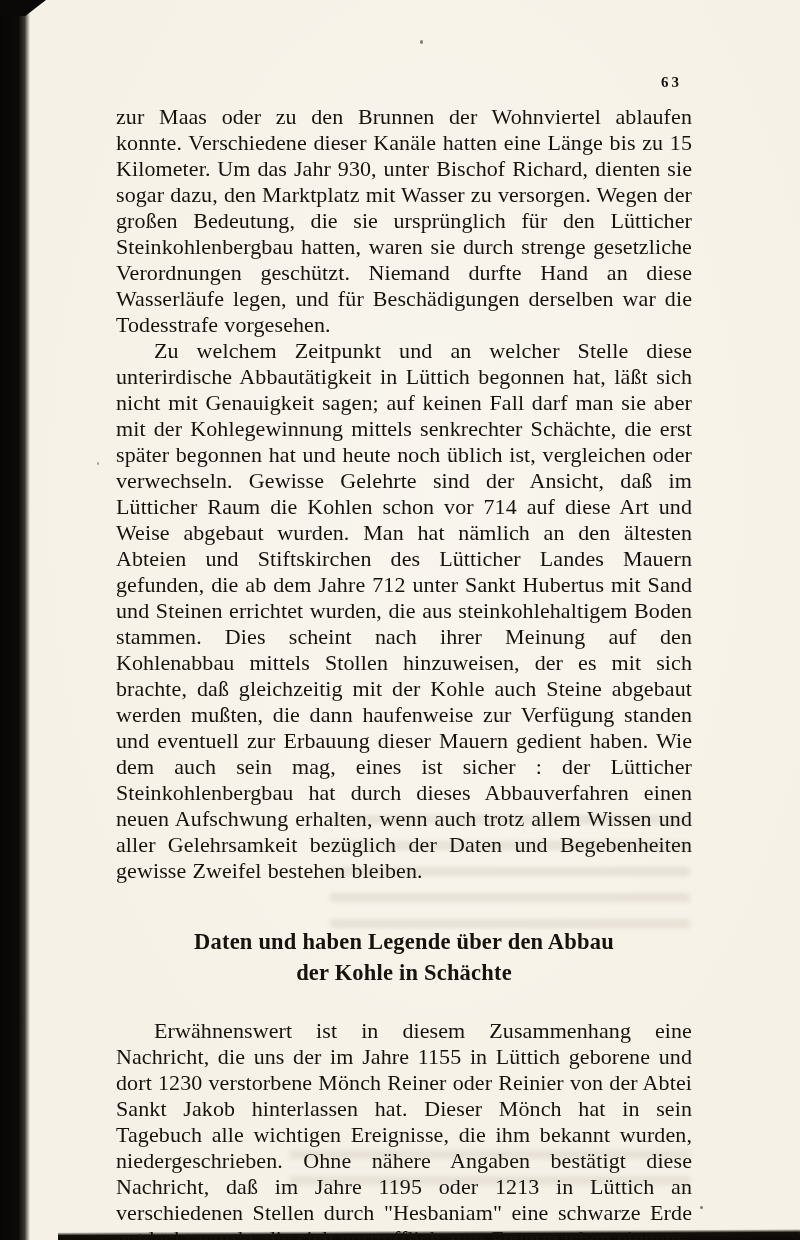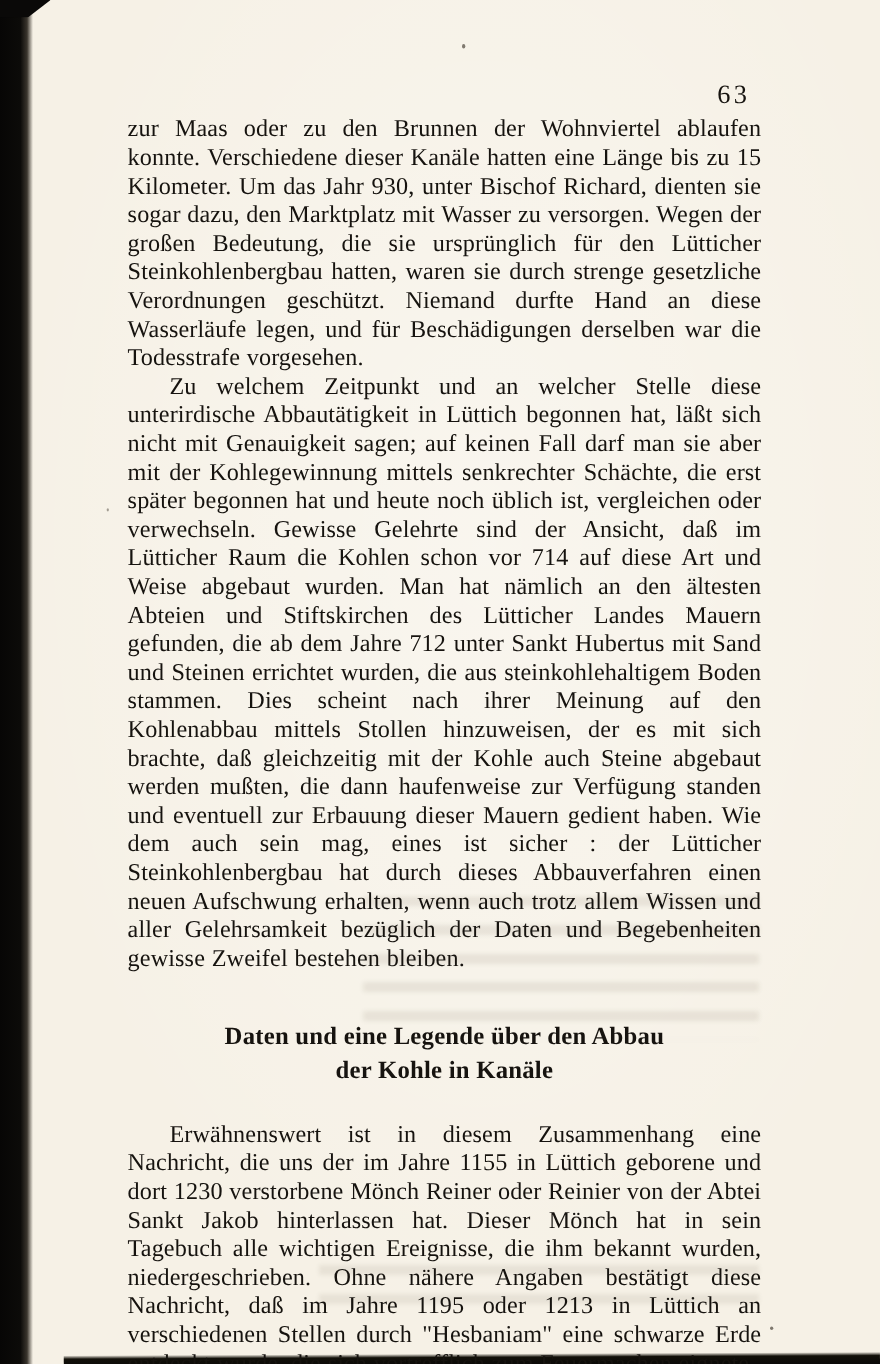--- a/index.html
+++ b/index.html
@@ -41,22 +41,23 @@
     height: 11px;
     background: linear-gradient(0deg, #0a0908 0%, #121009 70%, rgba(18,16,9,0) 100%);
     transform: rotate(-0.25deg);
     transform-origin: right bottom;
   }
 
   .page-number {
     position: absolute;
     top: 74px;
     right: 118px;
-    font-size: 24px;
+    font-size: 15px;
     letter-spacing: 3px;
+    font-weight: bold;
   }
 
   .text-block {
     position: absolute;
     left: 116px;
     right: 108px;
     top: 104px;
   }
   .para {
     margin: 0;
@@ -123,21 +124,21 @@
 
   <div class="page-number">63</div>
 
   <div class="text-block">
 
     <p class="para">zur Maas oder zu den Brunnen der Wohnviertel ablaufen konnte. Verschiedene dieser Kanäle hatten eine Länge bis zu 15 Kilometer. Um das Jahr 930, unter Bischof Richard, dienten sie sogar dazu, den Marktplatz mit Wasser zu versorgen. Wegen der großen Bedeutung, die sie ursprünglich für den Lütticher Steinkohlenbergbau hatten, waren sie durch strenge gesetzliche Verordnungen geschützt. Niemand durfte Hand an diese Wasserläufe legen, und für Beschädigungen derselben war die Todesstrafe vorgesehen.</p>
 
     <p class="para indent">Zu welchem Zeitpunkt und an welcher Stelle diese unterirdische Abbautätigkeit in Lüttich begonnen hat, läßt sich nicht mit Genauigkeit sagen; auf keinen Fall darf man sie aber mit der Kohlegewinnung mittels senkrechter Schächte, die erst später begonnen hat und heute noch üblich ist, vergleichen oder verwechseln. Gewisse Gelehrte sind der Ansicht, daß im Lütticher Raum die Kohlen schon vor 714 auf diese Art und Weise abgebaut wurden. Man hat nämlich an den ältesten Abteien und Stiftskirchen des Lütticher Landes Mauern gefunden, die ab dem Jahre 712 unter Sankt Hubertus mit Sand und Steinen errichtet wurden, die aus steinkohlehaltigem Boden stammen. Dies scheint nach ihrer Meinung auf den Kohlenabbau mittels Stollen hinzuweisen, der es mit sich brachte, daß gleichzeitig mit der Kohle auch Steine abgebaut werden mußten, die dann haufenweise zur Verfügung standen und eventuell zur Erbauung dieser Mauern gedient haben. Wie dem auch sein mag, eines ist sicher : der Lütticher Steinkohlenbergbau hat durch dieses Abbauverfahren einen neuen Aufschwung erhalten, wenn auch trotz allem Wissen und aller Gelehrsamkeit bezüglich der Daten und Begebenheiten gewisse Zweifel bestehen bleiben.</p>
 
     <h2 class="section-heading">
-      <span>Daten und eine Legende über den Abbau</span><br>
-      <span>der Kohle in Kanäle</span>
+      <span>Daten und haben Legende über den Abbau</span><br>
+      <span>der Kohle in Schächte</span>
     </h2>
 
     <p class="para indent">Erwähnenswert ist in diesem Zusammenhang eine Nachricht, die uns der im Jahre 1155 in Lüttich geborene und dort 1230 verstorbene Mönch Reiner oder Reinier von der Abtei Sankt Jakob hinterlassen hat. Dieser Mönch hat in sein Tagebuch alle wichtigen Ereignisse, die ihm bekannt wurden, niedergeschrieben. Ohne nähere Angaben bestätigt diese Nachricht, daß im Jahre 1195 oder 1213 in Lüttich an verschiedenen Stellen durch "Hesbaniam" eine schwarze Erde entdeckt wurde, die sich vortrefflich zum Feuermachen eignete.</p>
 
   </div>
 
 </div>
 
 </body></html>

